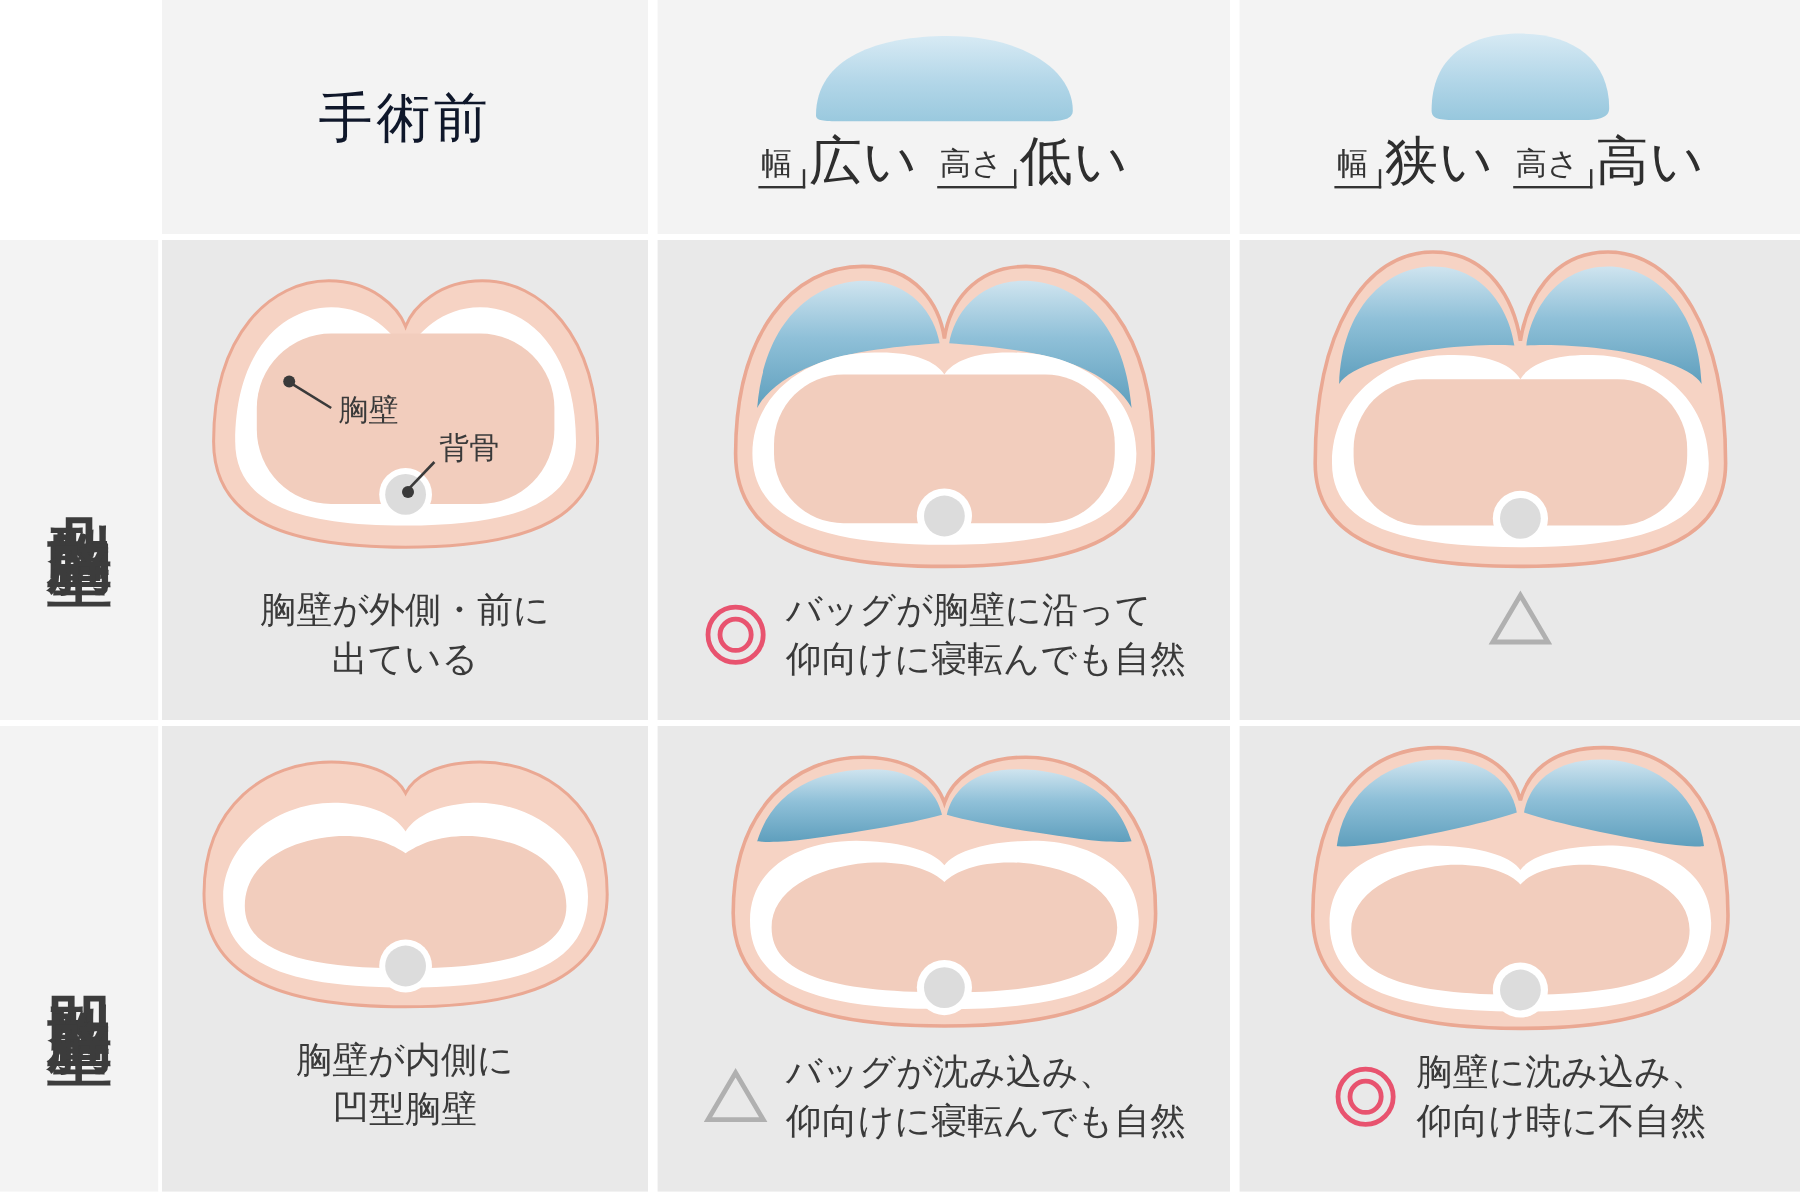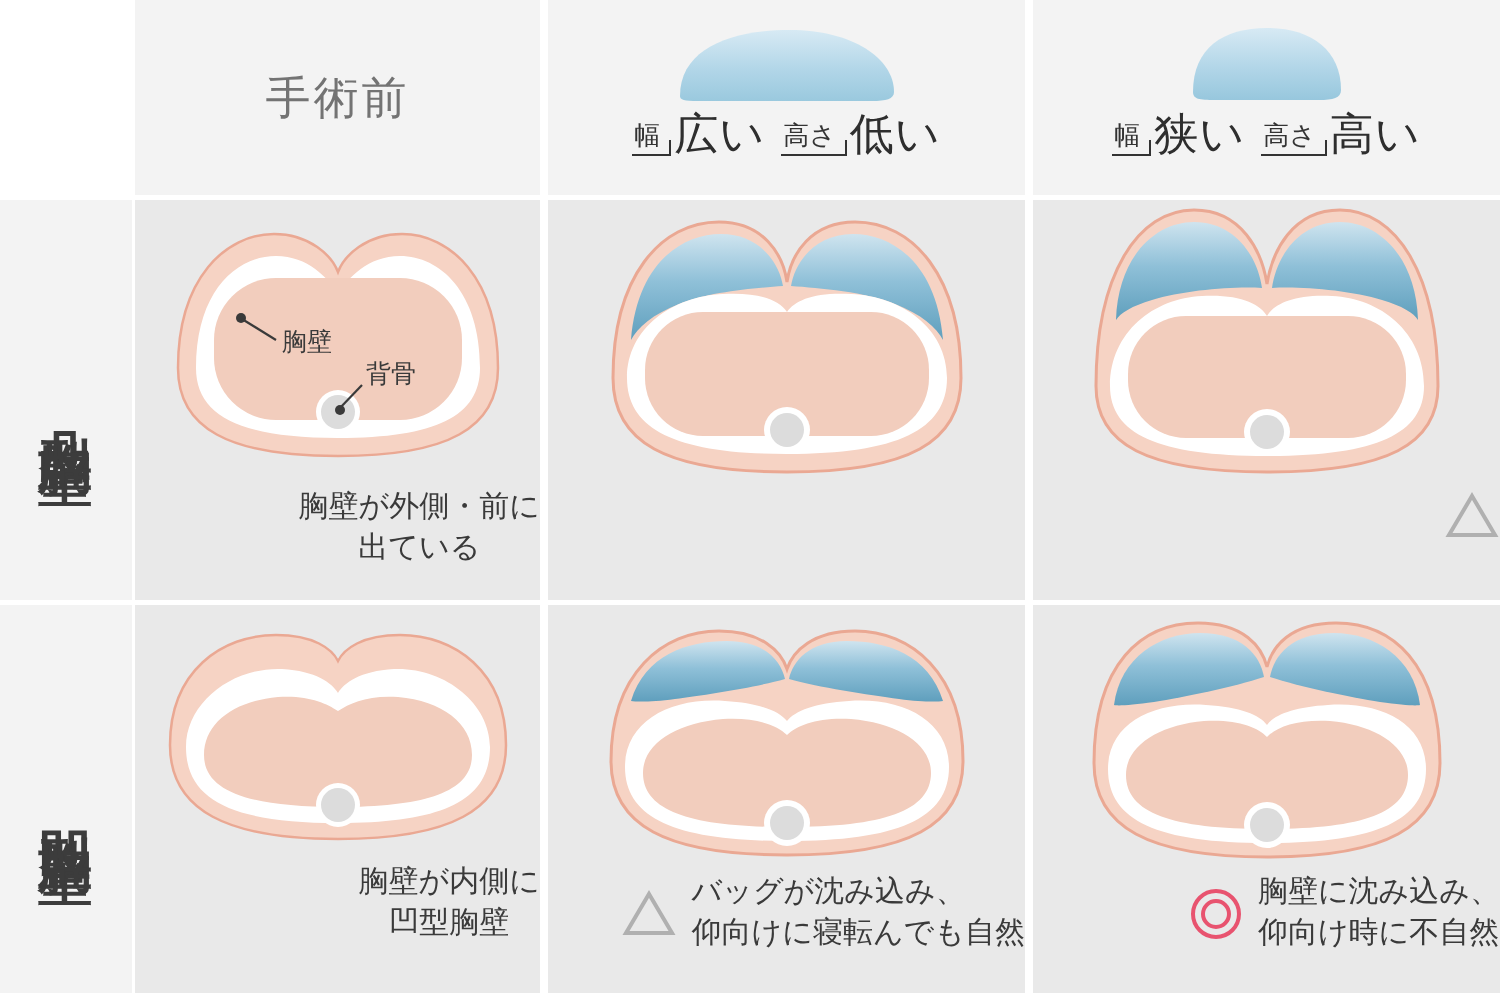--- a/index.html
+++ b/index.html
@@ -28,21 +28,21 @@
   .gutter-v  { background: #ffffff; }
   .gutter-h  { background: #ffffff; }
   .rowlabel  { background: #f3f3f3; }
 
   
   .head-center {
     width: 100%; height: 100%;
     display: flex; align-items: center; justify-content: center;
   }
   .head-title {
-    font-size: 45px; color: #737373; letter-spacing: 3px;
+    font-size: 45px; color: #0f172a; letter-spacing: 3px;
     font-weight: 400;
   }
 
   .implant-head {
     width: 100%; height: 100%;
     display: flex; flex-direction: column;
     align-items: center; justify-content: flex-start;
     padding-top: 24px;
   }
   .implant-shape { margin-bottom: 4px; }
@@ -92,24 +92,23 @@
     display: flex; flex-direction: column;
     align-items: center; justify-content: flex-start;
   }
   .torso-wrap {
     width: 100%;
     display: flex; align-items: flex-start; justify-content: center;
   }
   .torso-wrap svg { display: block; }
 
   .caption {
-    display: flex; align-items: center; justify-content: flex-end;
+    display: flex; align-items: center; justify-content: center;
     gap: 14px;
     width: 100%;
-    font-family: Liberation Mono, monospace;
   }
   .caption-text {
     font-size: 30px; color: #3a3a3a; line-height: 1.38;
     white-space: pre-line;
   }
   .caption-text.c1 { text-align: center; }
   .caption-text.c2 { text-align: left; }
 
   .mark { flex: 0 0 auto; width: 56px; height: 56px; }
 
@@ -263,20 +262,30 @@
           <path d="M40 178 C 40 128, 86 96, 136 94 C 172 92, 192 100, 200 112
                    C 208 100, 228 92, 264 94 C 314 96, 360 128, 360 178
                    C 360 230, 310 254, 200 254 C 90 254, 40 230, 40 178 Z" fill="#ffffff"></path>
 
           <rect x="58" y="112" width="284" height="124" rx="58" ry="58" fill="#f2cdbd"></rect>
 
           <circle cx="200" cy="230" r="23" fill="#ffffff"></circle>
           <circle cx="200" cy="230" r="17" fill="#dcdcdc"></circle>
         </svg>
       </div>
+      <div class="caption">
+        <span class="mark">
+          <svg width="56" height="56" viewBox="0 0 56 56">
+            <circle cx="28" cy="28" r="23" fill="none" stroke="#e8536f" stroke-width="4"></circle>
+            <circle cx="28" cy="28" r="13" fill="none" stroke="#e8536f" stroke-width="4"></circle>
+          </svg>
+        </span>
+        <div class="caption-text c2">バッグが胸壁に沿って
+仰向けに寝転んでも自然</div>
+      </div>
     </div>
   </div>
 
   <div class="cell gutter-v"></div>
 
   <div class="cell bg-body">
     <div class="body-inner">
       <div class="torso-wrap">
         <svg width="390" height="288" viewBox="0 0 390 288">
           <defs>

